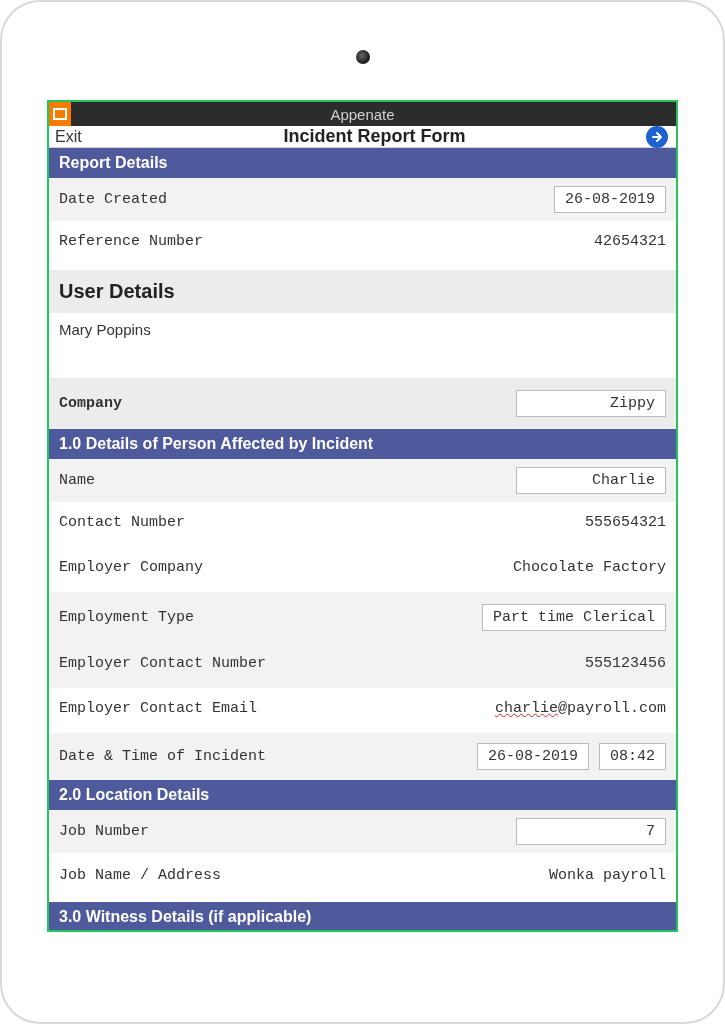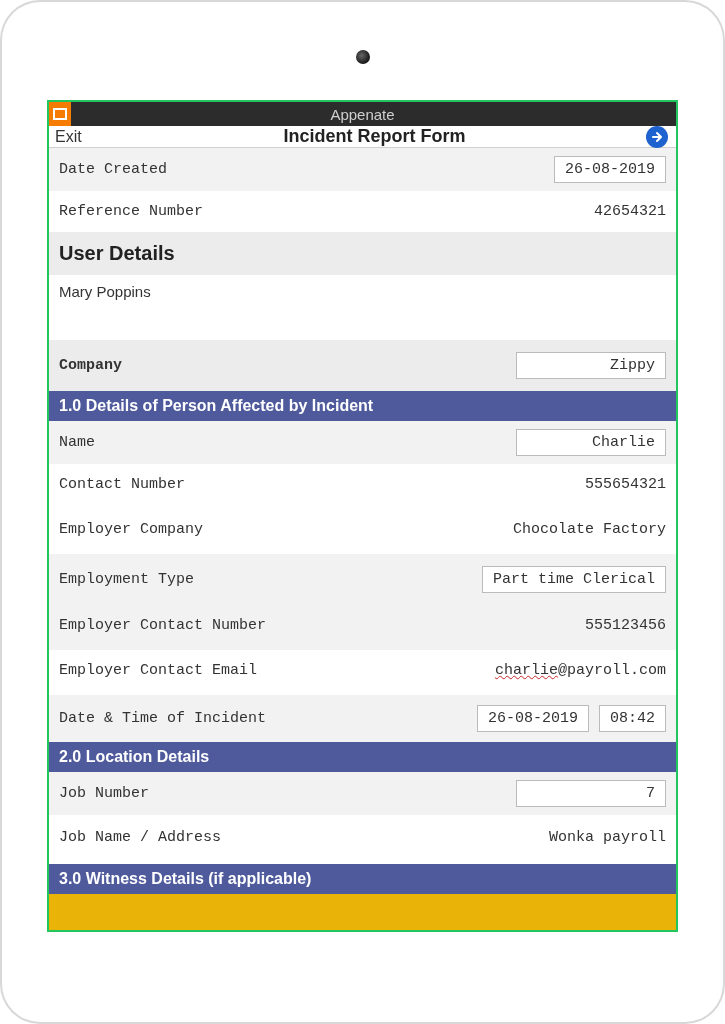--- a/index.html
+++ b/index.html
@@ -215,27 +215,28 @@
           <div class="next-circle">
             <svg width="14" height="14" viewBox="0 0 14 14">
                 <path d="M3 7 H10 M7 3 L11 7 L7 11" stroke="#fff" stroke-width="2" fill="none" stroke-linecap="round" stroke-linejoin="round"></path>
               </svg>
           </div>
         </div>
       </div>
 
       <div class="scroll">
 
+        <div class="section-header">Report Details</div>
 
         <div class="row alt">
           <div class="label">Date Created</div>
           <div class="boxed">26-08-2019</div>
         </div>
 
-        <div class="row white" style="padding-top:12px;padding-bottom:12px;">
+        <div class="row white" style="padding-top:12px;padding-bottom:20px;">
           <div class="label">Reference Number</div>
           <div class="value">42654321</div>
         </div>
 
         <div class="subheader">User Details</div>
         <div class="user-block">Mary Poppins</div>
 
         <div class="row" style="background:#ececec; padding-top:12px; padding-bottom:12px;">
           <div class="label" style="font-weight:700;">Company</div>
           <div class="input-look" style="min-width:150px;">Zippy</div>

